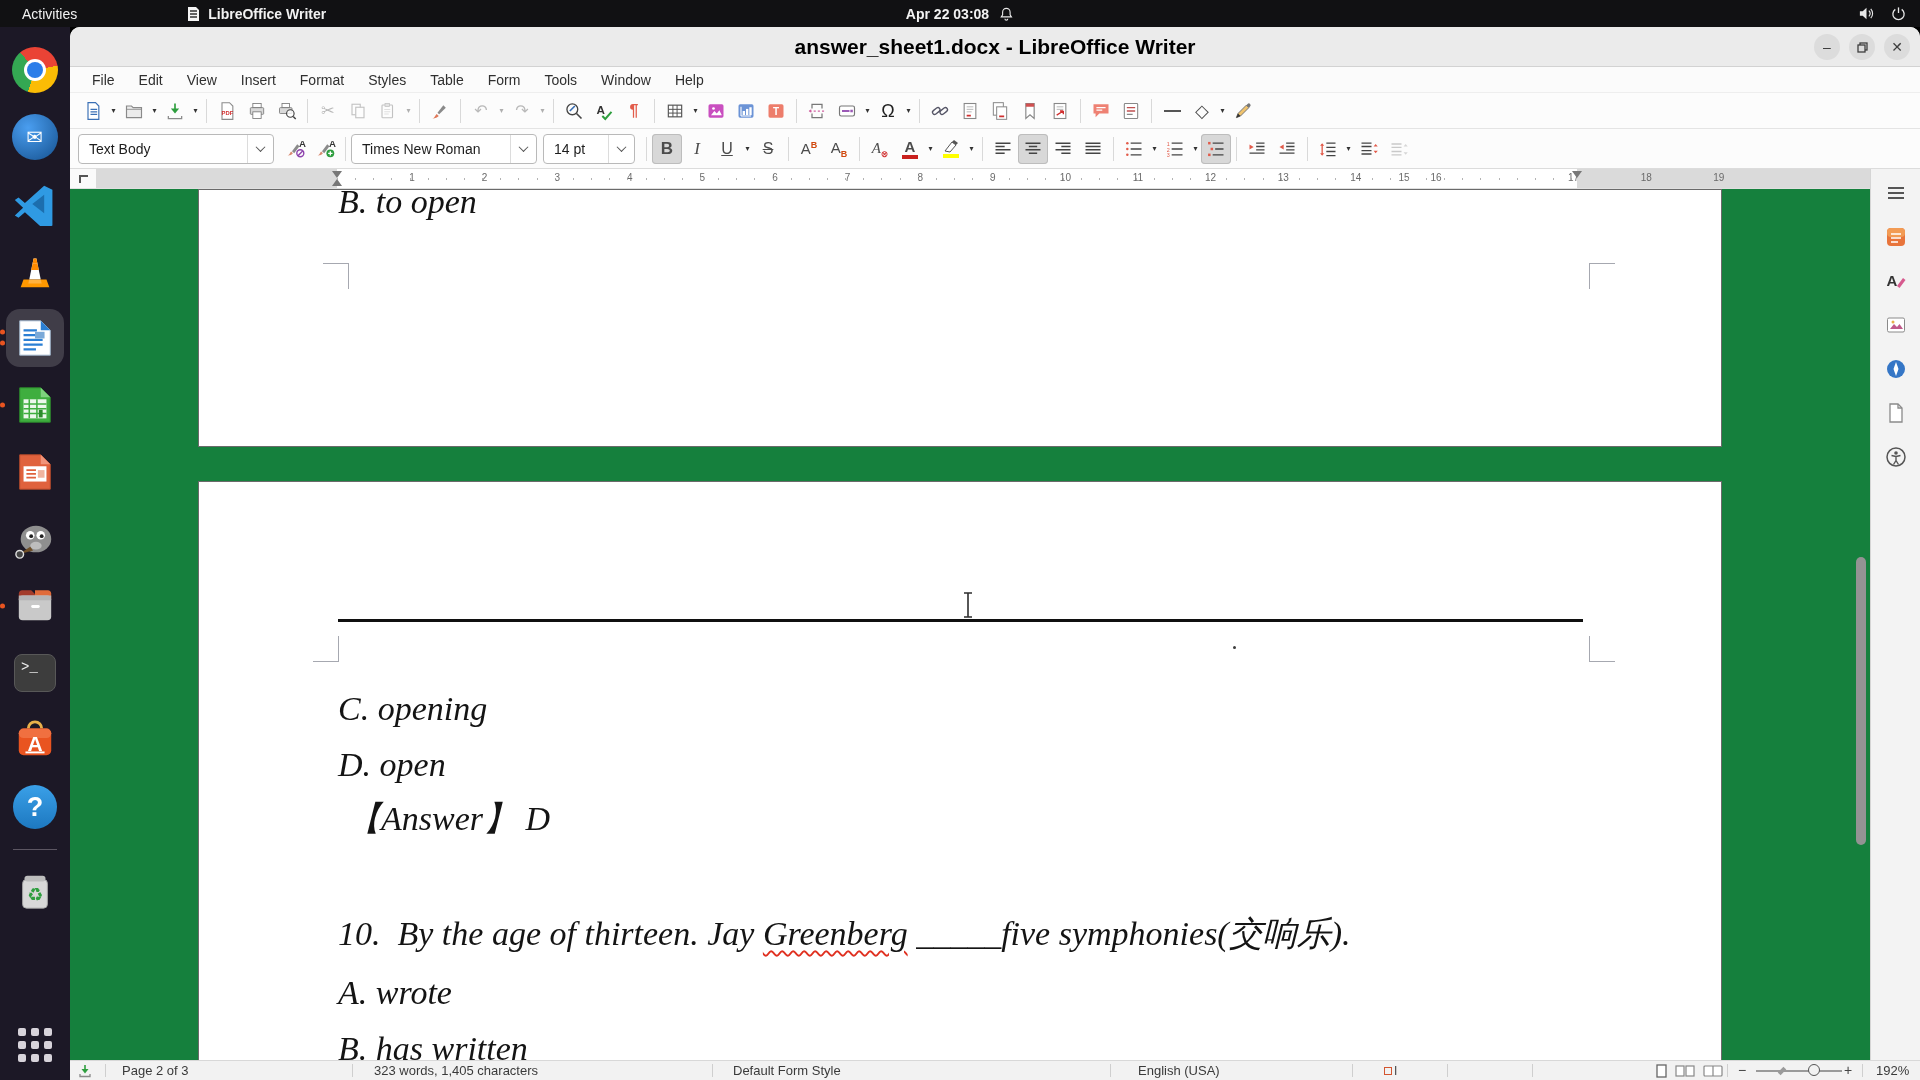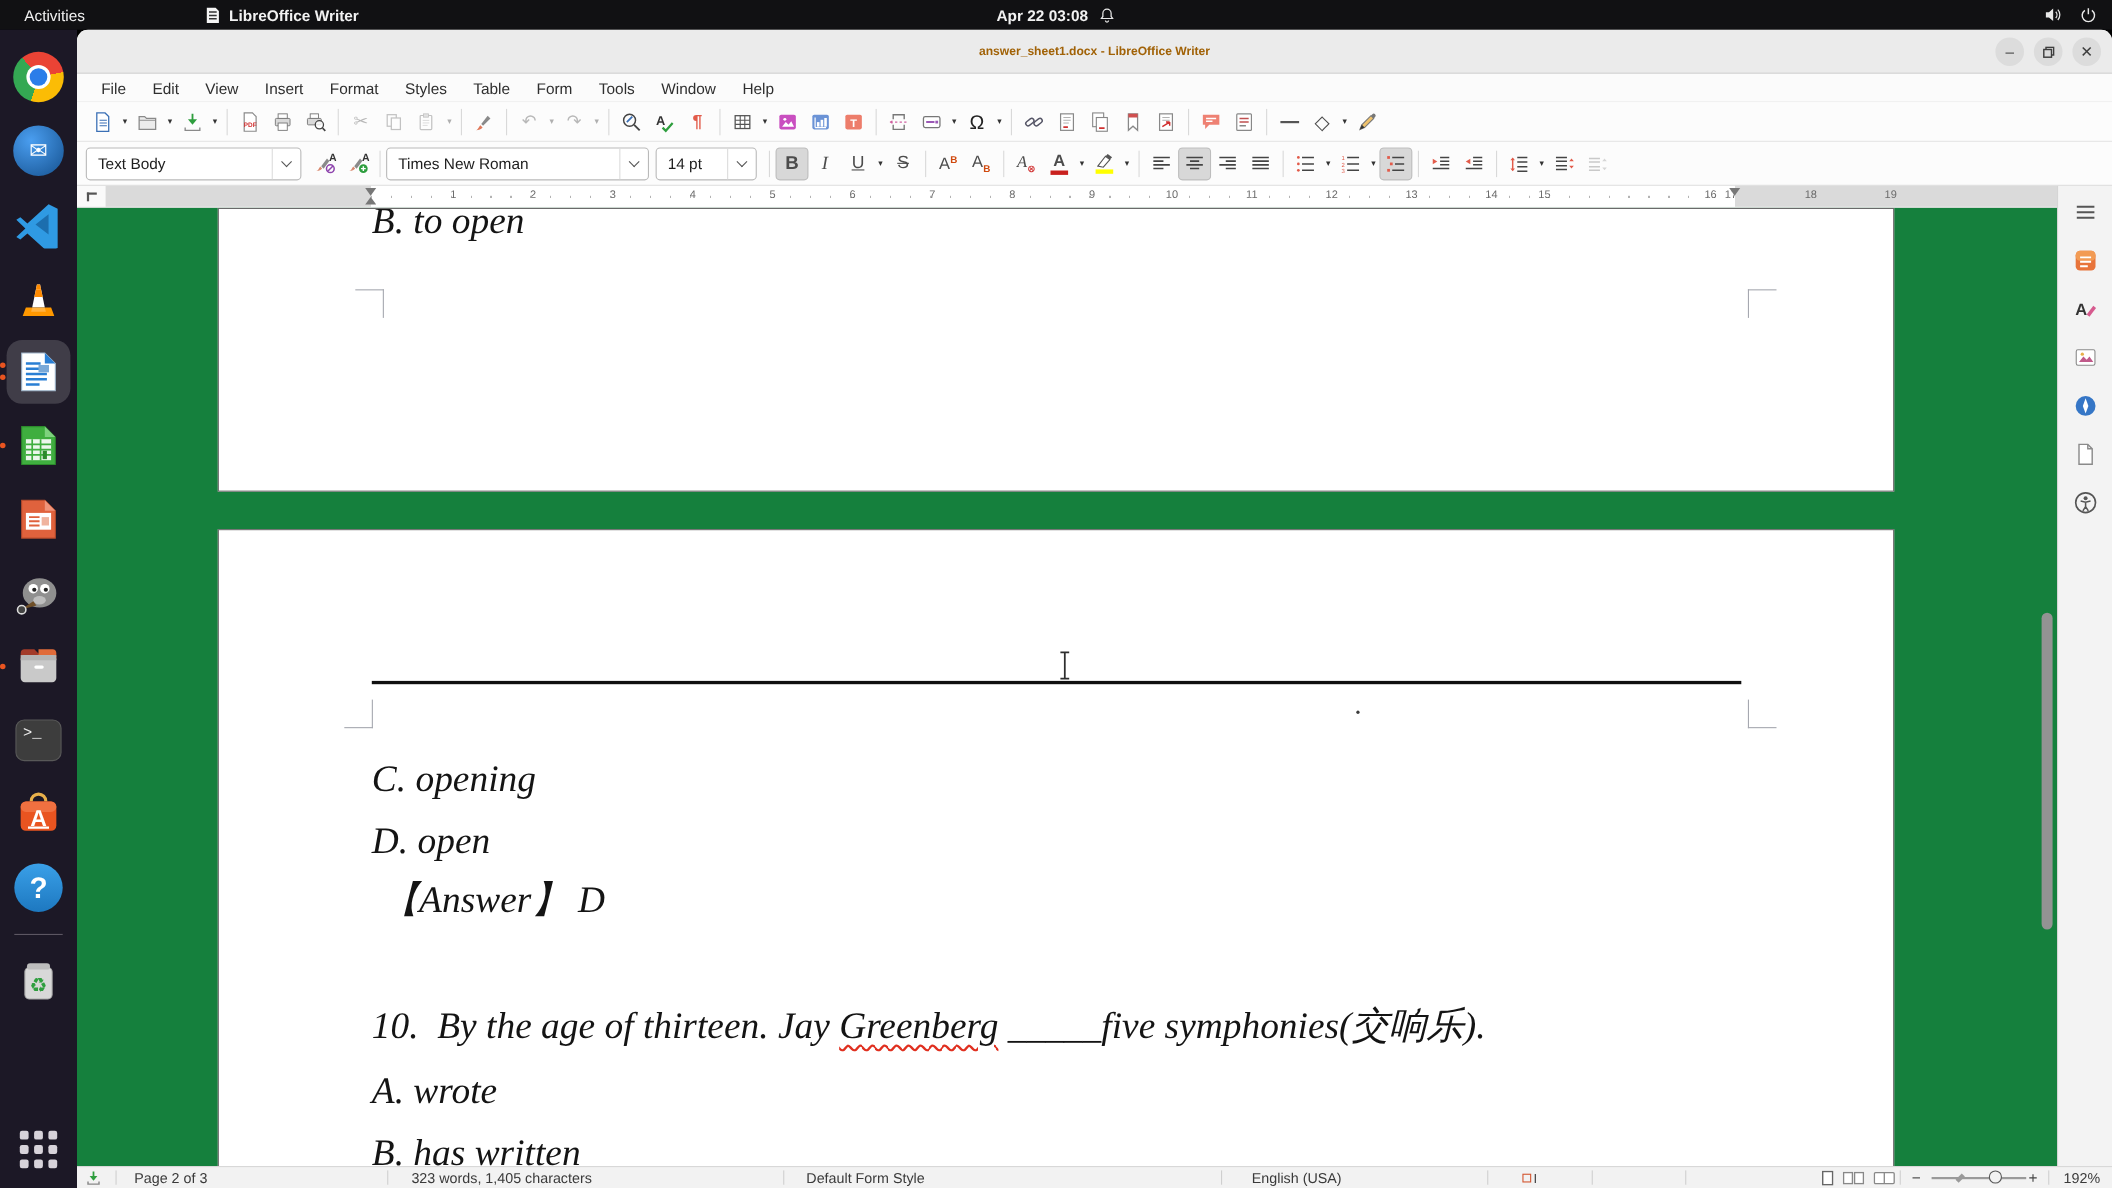--- a/index.html
+++ b/index.html
@@ -20,21 +20,21 @@
   .dock-item.active { background:rgba(255,255,255,.16); }
   .dock-sep { width:44px; height:1px; background:#5c5662; margin:4px 0 12px 0; }
   .dock-spacer { flex:1; }
   .appgrid { display:grid; grid-template-columns:repeat(3,8px); grid-template-rows:repeat(3,8px); gap:5px; margin-bottom:18px; }
   .appgrid i { width:8px; height:8px; border-radius:2px; background:#d7d3da; }
 
   
   .window { position:absolute; left:70px; top:27px; width:1850px; height:1053px; background:#fcfcfc; border-radius:10px 10px 0 0; overflow:hidden; display:flex; flex-direction:column; }
 
   .titlebar { height:40px; background:#ebebeb; border-bottom:1px solid #d2d2d2; position:relative; display:flex; align-items:center; justify-content:center; }
-  .titlebar .title { font-size:11px; font-weight:bold; color:#a16207; }
+  .titlebar .title { font-size:21px; font-weight:bold; color:#000000; }
   .win-controls { position:absolute; right:10px; top:7px; display:flex; gap:9px; }
   .wbtn { width:26px; height:26px; border-radius:50%; background:#dcdcdc; display:flex; align-items:center; justify-content:center; color:#3e3e3e; font-size:14px; }
 
   .menubar { height:26px; background:#fbfbfb; display:flex; align-items:center; padding-left:10px; font-size:14px; color:#2f2f2f; border-bottom:1px solid #eee; }
   .menubar span { padding:3px 12px; border-radius:3px; }
 
   .toolbar { height:36px; background:#fcfcfc; display:flex; align-items:center; padding-left:8px; border-bottom:1px solid #e4e4e4; }
   .fmtbar  { height:40px; background:#fcfcfc; display:flex; align-items:center; padding-left:8px; border-bottom:1px solid #dcdcdc; }
   .tbtn { width:30px; height:30px; display:flex; align-items:center; justify-content:center; border-radius:4px; color:#4c4c4c; position:relative; flex:none; }
   .tbtn.disabled { opacity:.38; }
@@ -502,21 +502,21 @@
     <div class="tbtn">
         <svg width="21" height="21" viewBox="0 0 24 24">
           <path d="M3 20c2.5-.8 2.5-3 4-4.6l2 2C7.5 19 6.5 20 3 20z" fill="#d98a70"></path>
           <path d="M8 15l6-8 2.5 2.5-6 8z" fill="#8a8a8a"></path>
           <text x="16" y="10" font-size="11" font-weight="bold" fill="#333" font-family="Liberation Sans,sans-serif">A</text>
           <circle cx="17.5" cy="17.5" r="4.5" fill="#2e9e3e"></circle>
           <path d="M17.5 15v5M15 17.5h5" stroke="#fff" stroke-width="1.5"></path>
         </svg>
       </div>
     <div class="sep"></div>
-    <div class="combo" style="width:239px;">
+    <div class="combo" style="width:186px;">
       <span class="val">Times New Roman</span>
       <span class="cbtn">
           <i class="chev"></i>
         </span>
     </div>
     <div class="combo" style="width:92px;">
       <span class="val">14 pt</span>
       <span class="cbtn">
           <i class="chev"></i>
         </span>
@@ -661,21 +661,21 @@
               <span style="left: 679px;">6</span>
               <span style="left: 751.6px;">7</span>
               <span style="left: 824.2px;">8</span>
               <span style="left: 896.8px;">9</span>
               <span style="left: 969.4px;">10</span>
               <span style="left: 1042px;">11</span>
               <span style="left: 1114.6px;">12</span>
               <span style="left: 1187.2px;">13</span>
               <span style="left: 1259.8px;">14</span>
               <span style="left: 1308px;">15</span>
-              <span style="left: 1459px;">16</span>
+              <span style="left: 1340px;">16</span>
               <span style="left: 1477.6px;">17</span>
               <span style="left: 1550.2px;">18</span>
               <span style="left: 1622.8px;">19</span>
             </div>
           <div class="indent-marker tri-down" style="left:236px;"></div>
           <div class="indent-marker tri-up" style="left:236px;"></div>
           <div class="indent-marker tri-down" style="left:1476px;"></div>
         </div>
       </div>
 

